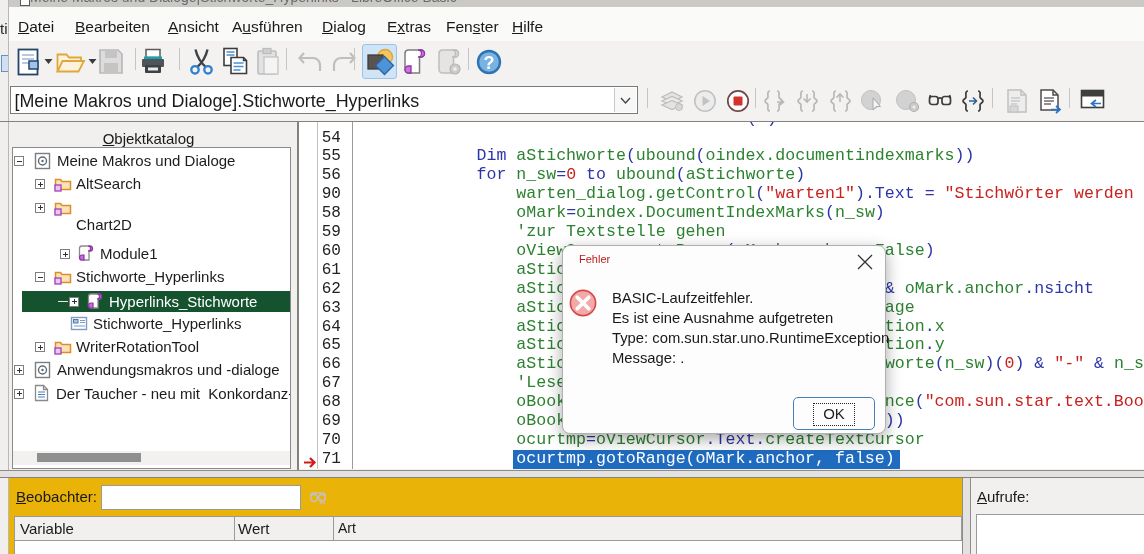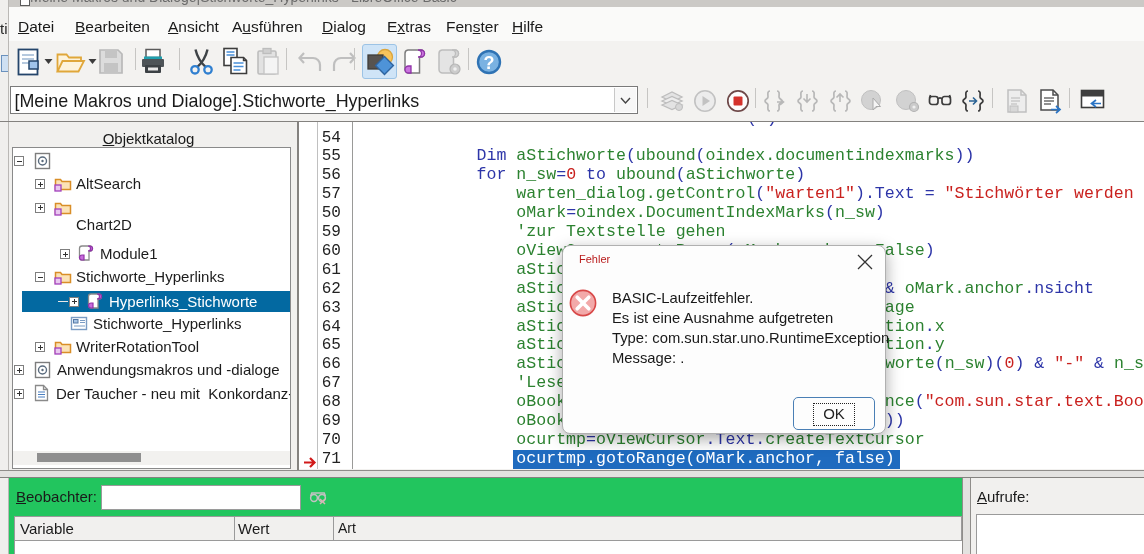--- a/index.html
+++ b/index.html
@@ -207,20 +207,21 @@
 <div class="abs" id="leftpanel" style="left:0;top:122px;width:297px;height:349px;background:#f1f0ee">
   <div class="abs" style="left:0;top:8px;width:297px;text-align:center;font-size:15px;color:#1a1a1a"><u>O</u>bjektkatalog</div>
   <div class="abs" id="treebox" style="left:12px;top:25px;width:279px;height:322px;background:#fff;border:1px solid #8a8a8a;box-sizing:border-box;overflow:hidden;font-size:15px;color:#1c1c1c">
     <div class="abs" style="left:0;top:3px;height:20px;width:279px">
         <span class="exp minus" style="left:1px;top:5px"></span>
         <svg class="abs ticn" style="left:21px;top:1px" width="17" height="18">
           <rect x="1.5" y="1.5" width="14" height="15" fill="#fff" stroke="#7d7d7d" stroke-width="1.4"></rect>
           <circle cx="8.5" cy="9" r="4" fill="none" stroke="#5a6b7d" stroke-width="1.4"></circle>
           <circle cx="8.5" cy="9" r="1.2" fill="#5a6b7d"></circle>
         </svg>
+        <span class="abs" style="left:44px;top:1px">Meine Makros und Dialoge</span>
       </div>
     <div class="abs" style="left:0;top:26.3px;height:20px;width:279px">
         <span class="exp plus" style="left:22px;top:5px"></span>
         <svg class="abs ticn" style="left:41px;top:1px" width="18" height="17" viewBox="0 0 18 17">
           <path d="M1.5 4.5 h5 l1.5 2 h8.5 v8 h-15 z" fill="#fbe2b6" stroke="#d98e28" stroke-width="1.5"></path>
           <rect x="1" y="10" width="6" height="6" fill="#e9c8ef" stroke="#a23fbc" stroke-width="1.3"></rect>
         </svg>
         <span class="abs" style="left:63px;top:1px">AltSearch</span>
       </div>
     <div class="abs" style="left:0;top:49.5px;height:20px;width:279px">
@@ -241,21 +242,21 @@
         <span class="abs" style="left:87px;top:1px">Module1</span>
       </div>
     <div class="abs" style="left:0;top:119.3px;height:20px;width:279px">
         <span class="exp minus" style="left:22px;top:5px"></span>
         <svg class="abs ticn" style="left:41px;top:1px" width="18" height="17" viewBox="0 0 18 17">
           <path d="M1.5 4.5 h5 l1.5 2 h8.5 v8 h-15 z" fill="#fbe2b6" stroke="#d98e28" stroke-width="1.5"></path>
           <rect x="1" y="10" width="6" height="6" fill="#e9c8ef" stroke="#a23fbc" stroke-width="1.3"></rect>
         </svg>
         <span class="abs" style="left:63px;top:1px">Stichworte_Hyperlinks</span>
       </div>
-    <div class="abs" style="left:9px;top:142.5px;height:21.6px;width:268px;background:#0369a1;color:#fff">
+    <div class="abs" style="left:9px;top:142.5px;height:21.6px;width:268px;background:#14532d;color:#fff">
         <span class="abs" style="left:36px;top:10px;width:10px;height:1.4px;background:#e8e8e8"></span>
         <span class="exp plus" style="left:47px;top:6px"></span>
         <svg class="abs ticn" style="left:65px;top:1px" width="17" height="18" viewBox="0 0 17 18">
           <path d="M4 2 h8 a2.5 2.5 0 0 1 0 5 h-1 v9 h-7 a2.5 2.5 0 0 1 -2.5-2.5 v-9 A2.5 2.5 0 0 1 4 2 z" fill="#fff" stroke="#8a8a8a" stroke-width="1.3"></path>
           <path d="M12 2 a2.5 2.5 0 0 1 0 5 h-2 a2.5 2.5 0 0 0 0 -5 z" fill="#c86bdc" stroke="#9032a8" stroke-width="1.2"></path>
           <path d="M1.5 13.5 a2.5 2.5 0 0 0 2.5 2.5 h2 v-5 h-2 a2.5 2.5 0 0 0 -2.5 2.5z" fill="#c86bdc" stroke="#9032a8" stroke-width="1.2"></path>
         </svg>
         <span class="abs" style="left:87px;top:2px">Hyperlinks_Stichworte</span>
       </div>
     <div class="abs" style="left:0;top:165.8px;height:20px;width:279px">
@@ -299,22 +300,22 @@
 
 <div class="abs" style="left:297px;top:122px;width:2px;height:348px;background:#84827f"></div>
 <div class="abs" id="editor" style="left:299px;top:122px;width:874px;height:347px;background:#fff;overflow:hidden">
 
   <div class="abs" style="left:0;top:0;width:18px;height:347px;background:#fff;border-right:1.2px solid #c0c0c0"></div>
 
   <div class="abs" id="gutter" style="left:19.2px;top:0;width:34px;height:347px;background:#fff;border-right:1.4px solid #9a9a98;font-family:'Liberation Mono',monospace;font-size:16px;color:#222">
     <div class="abs" style="top:6.5px;left:3.5px">54</div>
     <div class="abs" style="top:25.4px;left:3.5px">55</div>
     <div class="abs" style="top:44.3px;left:3.5px">56</div>
-    <div class="abs" style="top:63.2px;left:3.5px">57</div>
-    <div class="abs" style="top:82.1px;left:3.5px">50</div>
+    <div class="abs" style="top:63.2px;left:3.5px">90</div>
+    <div class="abs" style="top:82.1px;left:3.5px">58</div>
     <div class="abs" style="top:101px;left:3.5px">59</div>
     <div class="abs" style="top:119.9px;left:3.5px">60</div>
     <div class="abs" style="top:138.8px;left:3.5px">61</div>
     <div class="abs" style="top:157.7px;left:3.5px">62</div>
     <div class="abs" style="top:176.6px;left:3.5px">63</div>
     <div class="abs" style="top:195.5px;left:3.5px">64</div>
     <div class="abs" style="top:214.4px;left:3.5px">65</div>
     <div class="abs" style="top:233.3px;left:3.5px">66</div>
     <div class="abs" style="top:252.2px;left:3.5px">67</div>
     <div class="abs" style="top:271.1px;left:3.5px">68</div>
@@ -343,21 +344,21 @@
     <div class="abs" style="left:214px;top:327.5px;width:387px;height:19px;background:#1f6bbf"></div>
     <div class="ln" style="top:327.8px;color:#fff">                ocurtmp.gotoRange(oMark.anchor, false)</div>
     <svg class="abs" style="left:4px;top:334px" width="15" height="13" viewBox="0 0 15 13">
         <path d="M1 6.5 H11 M7 2 L11.5 6.5 L7 11" stroke="#d11a1a" stroke-width="2.2" fill="none"></path>
       </svg>
   </div>
 </div>
 
 <div class="abs" style="left:0;top:469.5px;width:1144px;height:8.5px;background:#e3e2e0;border-top:1.4px solid #8f8d8a;border-bottom:1.6px solid #84827f;box-sizing:border-box;z-index:4"></div>
 
-<div class="abs" id="watch" style="left:0;top:478px;width:963px;height:76px;background:#22c55e">
+<div class="abs" id="watch" style="left:0;top:478px;width:963px;height:76px;background:#eab308">
   <div class="abs" style="left:16px;top:10px;font-size:15px;color:#1a1a1a"><u>B</u>eobachter:</div>
   <div class="abs" style="left:101px;top:7px;width:200px;height:25px;background:#fff;border:1px solid #9a9a9a;box-sizing:border-box"></div>
   <div class="abs" style="left:308px;top:9px;width:20px;height:20px">
     <svg width="20" height="20" viewBox="0 0 20 20">
         <g stroke="#c2c2c2" fill="none" stroke-width="1.5">
           <circle cx="6" cy="11" r="3.4"></circle>
           <circle cx="14" cy="11" r="3.4"></circle>
           <path d="M9.4 11 h1.4 M2.6 9 l1.2-3h12.4l1.2 3"></path>
         </g>
         <path d="M12 12 l5 5 M17 12 l-5 5" stroke="#d8b5b5" stroke-width="1.5"></path>

